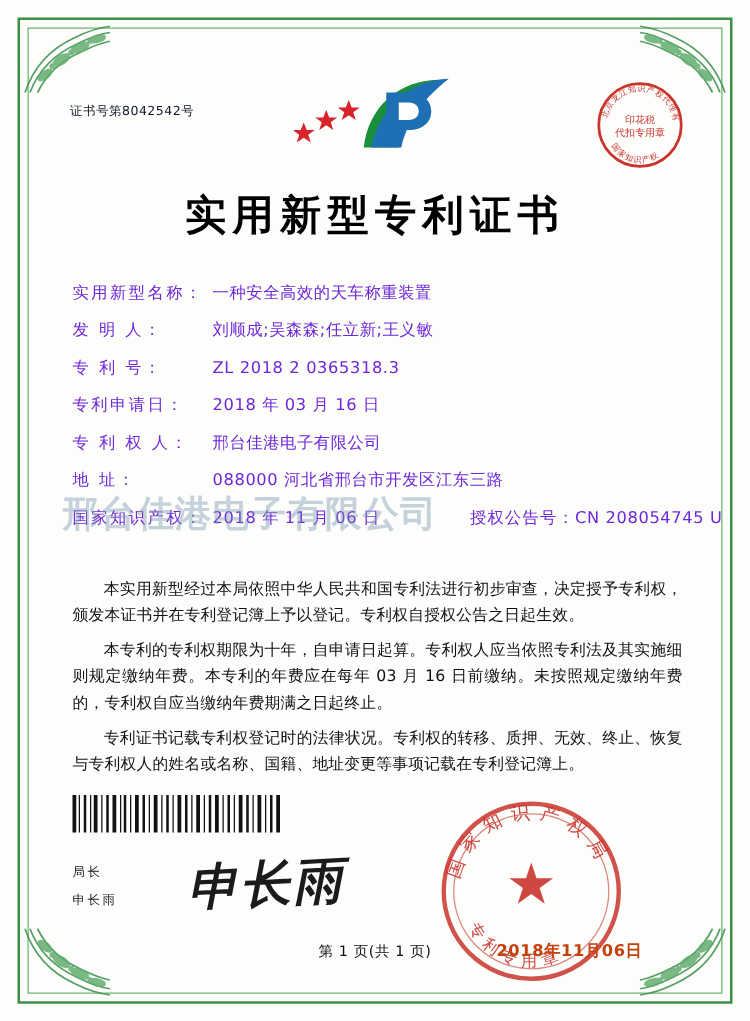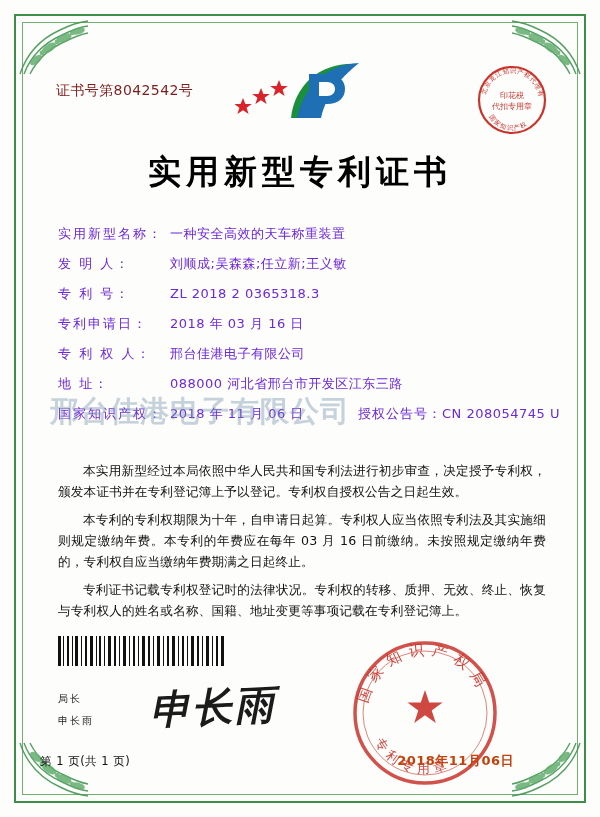--- a/index.html
+++ b/index.html
@@ -60,23 +60,23 @@
     top: 40px;
     right: 40px;
     bottom: 40px;
   }
 
   
   .cert-no {
     position: absolute;
     left: 16px;
     top: 42px;
-    font-size: 14px;
+    font-size: 10px;
     letter-spacing: 0.4px;
-    color: #7f1d1d;
+    color: #0f172a;
   }
 
   
   .logo {
     position: absolute;
     left: 50%;
     top: 18px;
     transform: translateX(-50%);
     width: 130px;
     height: 66px;
@@ -129,20 +129,21 @@
     letter-spacing: 0.5px;
   }
 
   .field.grant .right {
     position: absolute;
     left: 300px;
     top: 0;
   }
   .field.grant .right .label2 {
     letter-spacing: 1px;
+    margin-left: 18px;
   }
 
   
   .watermark {
     position: absolute;
     left: 10px;
     top: 352px;
     font-size: 29px;
     font-weight: bold;
     letter-spacing: 1px;
@@ -223,21 +224,21 @@
     letter-spacing: 0.5px;
     font-weight: bold;
   }
 
   
   .footer {
     position: absolute;
     left: 0;
     right: 0;
     bottom: 8px;
-    text-align: left;
+    text-align: center;
     font-size: 11.5px;
     letter-spacing: 0.5px;
     color: #111;
   }
 </style>
 </head>
 <body>
 
 <div class="page">
 

